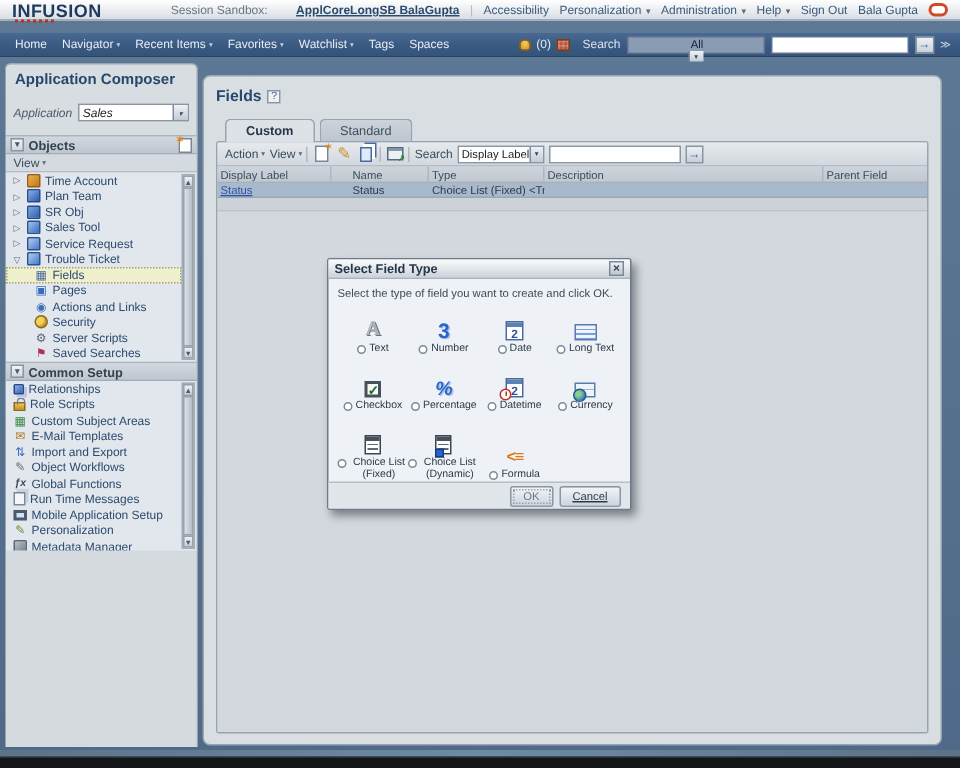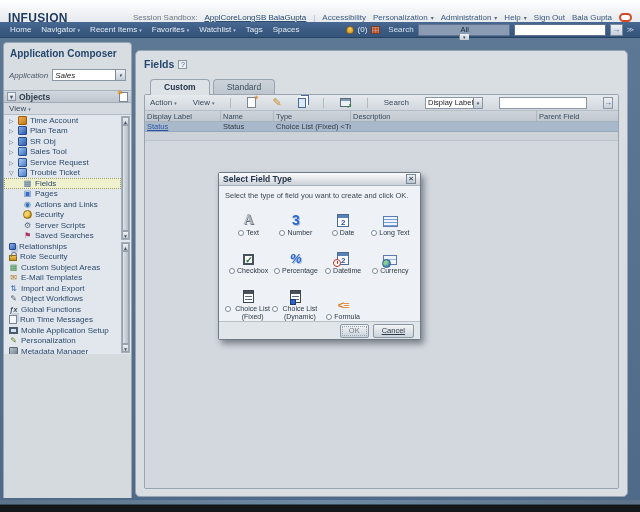--- a/index.html
+++ b/index.html
@@ -4,30 +4,30 @@
 <style>
   * { margin:0; padding:0; box-sizing:border-box; }
   html,body { width:640px; height:512px; }
   body {
     position:relative; overflow:hidden;
     font-family:"Liberation Sans", sans-serif;
     background:linear-gradient(#5d7995, #4e6a88);
   }
 
   
-  .topbar { position:absolute; top:0; left:0; right:0; height:36px;
+  .topbar { position:absolute; top:0; left:0; right:0; height:14px;
     background:linear-gradient(#ffffff,#d8dde3); border-bottom:1px solid #a8b0ba;
     display:flex; align-items:center; z-index:5;justify-content:flex-end; }
   .logo { font-weight:bold; font-size:12px; color:#1e3a5f; letter-spacing:.3px; margin-left:8px; position:relative; }
   .logo::after { content:""; position:absolute; left:2px; bottom:-1px; width:26px; height:2px;
     background:repeating-linear-gradient(90deg,#c03020 0 2px,transparent 2px 4px); }
   .top-right { margin-left:auto; display:flex; align-items:center; gap:7px; font-size:8px;
     color:#4a5a6a; padding-right:8px; white-space:nowrap; }
   .session-label { color:#6a7684; }
-  .session-link { font-weight:normal; text-decoration:underline; color:#2a4a6e; }
+  .session-link { font-weight:bold; text-decoration:underline; color:#2a4a6e;margin-left:12px; }
   .vsep { color:#b0b8c0; }
   .toplink { color:#3a5a7c; }
   .tcaret { font-size:6px; color:#5a6a7a; margin-left:-4px; }
   .oracle-icon { width:13px; height:9px; border:2px solid #d04a28; border-radius:6px; background:#fff; }
 
   
   .navbar { position:absolute; top:22px; left:0; right:0; height:16px;
     background:linear-gradient(#486992,#3a5a82 55%,#35547b);
     border-bottom:1px solid #27435f;
     display:flex; align-items:center; font-size:8px; color:#e6edf5; z-index:5; }
@@ -124,42 +124,42 @@
     font-size:7px; line-height:8px; text-align:center; color:#3a5a8a; }
   .tabs { display:flex; margin-top:8px; padding-left:6px; }
   .tab { font-size:8.5px; padding:2px 13px 3px; border:1px solid #98a4b0; border-bottom:none;
     border-radius:4px 4px 0 0; background:linear-gradient(#ccd3da,#bcc4cd);
     color:#3f4f5f; margin-right:3px; position:relative; top:1px; }
   .tab.active { background:#dde2e7; font-weight:bold; color:#26364a; z-index:3; }
   .table-wrap { flex:1; border:1px solid #98a4b0; background:#d3d8de; border-radius:2px;
     position:relative; z-index:2; display:flex; flex-direction:column; }
   .toolbar { height:16px; background:linear-gradient(#e6eaee,#d2d8de);
     border-bottom:1px solid #b4bcc6; display:flex; align-items:center;
-    font-size:8px; color:#3a4a5a; padding:0 5px; gap:16px; }
+    font-size:8px; color:#3a4a5a; padding:0 5px; gap:3px; }
   .menu-btn { display:flex; align-items:center; gap:2px; }
   .tb-sep { width:1px; height:10px; background:#b0b8c2; }
   .tb-icon { width:12px; height:12px; display:flex; align-items:center; justify-content:center; }
   .create-icon { width:9px; height:11px; background:#fff; border:1px solid #7a8694; position:relative; }
   .create-icon::after { content:"✶"; position:absolute; top:-4px; right:-4px; font-size:7px; color:#e08820; }
   .edit-icon { color:#c8902a; font-size:11px; transform:rotate(0deg); }
   .copy-icon { width:8px; height:10px; background:#dceafc; border:1px solid #4a6a9a; box-shadow:2px -2px 0 #fff, 3px -3px 0 #4a6a9a; }
   .detach-icon { width:11px; height:9px; border:1px solid #5a6a7a;
     background:linear-gradient(#8098b0 0 2px, #eef2f6 2px); position:relative; }
   .detach-icon::after { content:"↗"; position:absolute; right:-2px; bottom:-3px; font-size:6px; color:#2a8a3a; font-weight:bold; }
   .field-select { width:58px; height:12px; background:#fff; border:1px solid #8a96a4;
     display:flex; align-items:center; font-size:7.5px; color:#222; }
   .field-select .val { flex:1; padding-left:2px; white-space:nowrap; }
   .tb-search-input { width:88px; height:12px; background:#fff; border:1px solid #8a96a4;
     font-size:8px; padding:0 2px; font-family:"Liberation Sans",sans-serif; }
   .tb-go { width:12px; height:12px; background:linear-gradient(#eef1f4,#c8d0da);
     border:1px solid #8a96a4; color:#2a5a9a; font-size:8px; line-height:10px; text-align:center; }
   .grid-header { display:flex; height:11px; background:linear-gradient(#ced4db,#c1c8d0);
     border-bottom:1px solid #a6b0ba; font-size:7.5px; color:#3a4a5a; }
   .gh-cell { padding:1px 2px; border-right:1px solid #aeb6c0; overflow:hidden; white-space:nowrap; }
-  .c1 { width:76px; } .c2 { width:53px; } .c3 { width:77px; } .c4 { width:186px; } .c5 { flex:1; border-right:none; }
+  .c1 { width:76px; } .c2 { width:53px;margin-left:12px; } .c3 { width:77px; } .c4 { width:186px; } .c5 { flex:1; border-right:none; }
   .grid-row { display:flex; height:10px; font-size:7.5px; color:#2c3a48; }
   .grid-row.selected { background:#a9b9cc; border-bottom:1px solid #96a8bc; }
   .gr-cell { padding:0 2px; overflow:hidden; white-space:nowrap; }
   .cell-link { color:#2a52a2; text-decoration:underline; }
   .grid-row.empty-row { height:9px; background:#ccd2d8; border-bottom:1px solid #bac2ca; }
   .grid-body-fill { flex:1; background:#d3d8de; }
 
   
   .dialog { position:absolute; left:218px; top:172px; width:203px; height:168px;
     background:#eef1f5; border:1px solid #6e7a86; border-radius:2px;
@@ -360,29 +360,33 @@
       <span class="tg g-searches">⚑</span>
       <span>Saved Searches</span>
     </div>
     <div class="vscroll">
       <div class="sb-btn">▲</div>
       <div class="sb-thumb"></div>
       <div class="sb-btn">▼</div>
     </div>
   </div>
 
+  <div class="acc-header">
+    <span class="disclosure">▾</span>
+    <span>Common Setup</span>
+  </div>
 
   <div class="pane list-pane">
     <div class="tree-item">
       <span class="ti ti-rel"></span>
       <span>Relationships</span>
     </div>
     <div class="tree-item">
       <span class="ti-lock"></span>
-      <span>Role Security</span>
+      <span>Role Scripts</span>
     </div>
     <div class="tree-item">
       <span class="tg g-subject">▦</span>
       <span>Custom Subject Areas</span>
     </div>
     <div class="tree-item">
       <span class="tg g-mail">✉</span>
       <span>E-Mail Templates</span>
     </div>
     <div class="tree-item">

